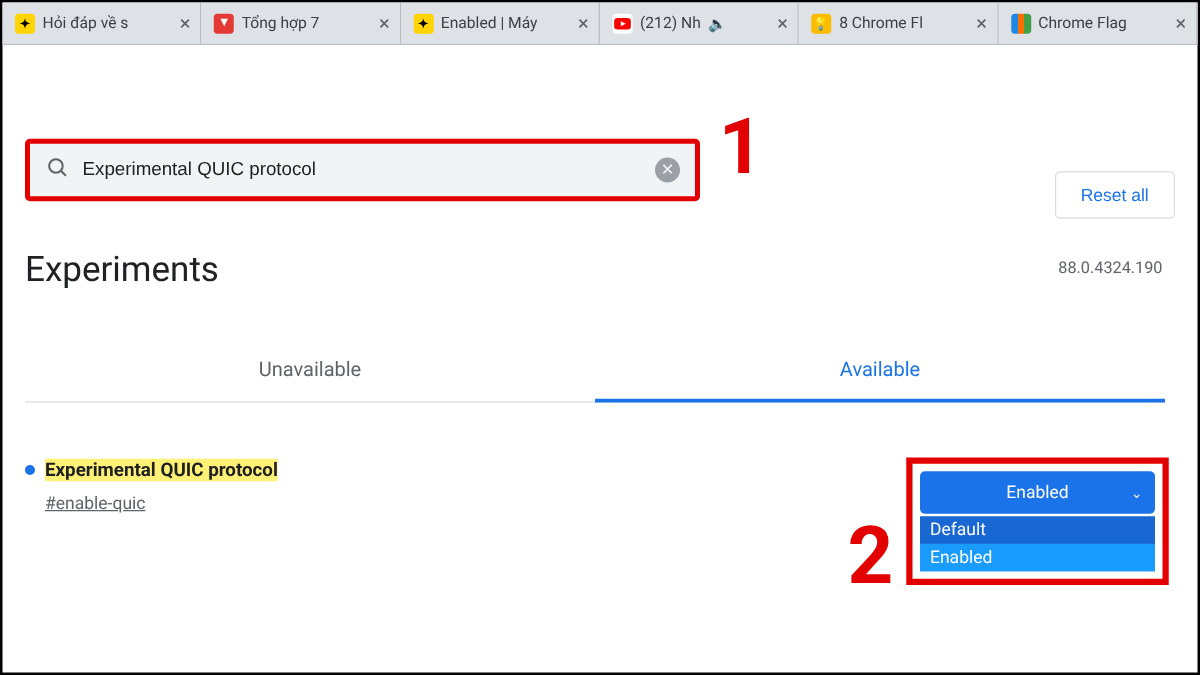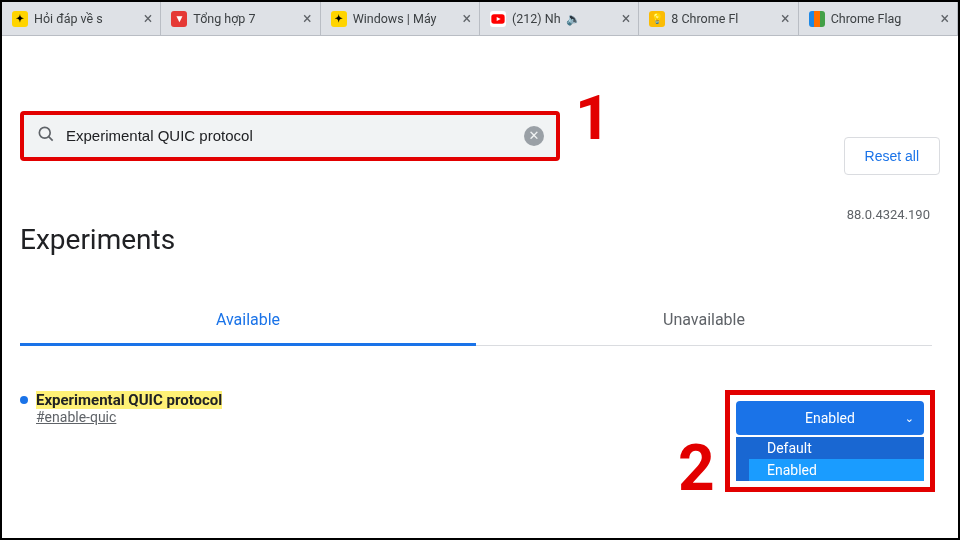--- a/index.html
+++ b/index.html
@@ -12,56 +12,56 @@
   .tab .speaker { font-size: 12px; color: #5f6368; }
   .content { padding: 0 18px; }
   .toprow { display: flex; align-items: center; margin-top: 60px; }
   .search-wrap { position: relative; }
   .search-box { width: 540px; height: 50px; background: #f1f3f4; border: 4px solid #e20000; border-radius: 4px; display: flex; align-items: center; padding: 0 12px; }
   .search-box .sicon { color: #5f6368; }
   .search-box input { border: none; background: transparent; outline: none; font-size: 15px; color: #202124; flex: 1; margin-left: 10px; }
   .search-box .clear { width: 20px; height: 20px; border-radius: 50%; background: #9aa0a6; color: #f1f3f4; display: flex; align-items: center; justify-content: center; font-size: 13px; }
   .big1 { position: absolute; left: 555px; top: -30px; font-size: 62px; font-weight: 700; color: #e20000; }
   .resetbtn { margin-left: auto; border: 1px solid #dadce0; background: #fff; color: #1a73e8; font-size: 14px; font-weight: 500; padding: 10px 20px; border-radius: 4px; cursor: pointer; margin-top: 41px; }
-  h1.pageh { font-size: 28px; font-weight: 400; color: #202124; margin-top: 48px; }
+  h1.pageh { font-size: 28px; font-weight: 400; color: #202124; margin-top: 24px; }
   .ver { position: absolute; right: 30px; top: 207px; font-size: 13px; color: #5f6368; margin-left: 20px; }
   .tabs { display: flex; margin-top: 44px; border-bottom: 1px solid #dadce0; width: 912px; }
   .tabs .t { flex: 1; text-align: center; padding: 10px 0 14px; font-size: 16px; color: #5f6368; cursor: pointer; }
   .tabs .t.active { color: #1a73e8; border-bottom: 3px solid #1a73e8; margin-bottom: -1px; }
   .flag { margin-top: 44px; position: relative; padding-left: 16px; }
   .flag .dot { position: absolute; left: 0; top: 6px; width: 8px; height: 8px; border-radius: 50%; background: #1a73e8; }
   .flag .ftitle { display: inline; background: #fff176; font-size: 15px; font-weight: 700; color: #202124; }
   .flag .fdesc { margin-top: 10px; font-size: 14.5px; color: #5f6368; max-width: 670px; }
-  .flag .fhash { font-size: 14px; color: #5f6368; text-decoration: underline; }
+  .flag .fhash { margin-top: 10px; font-size: 14px; color: #5f6368; text-decoration: underline; }
   .dropdown-zone { position: absolute; right: 5px; top: 0; border: 5px solid #e20000; padding: 6px; }
   .selbtn { width: 188px; height: 34px; background: #1a73e8; color: #fff; border: none; border-radius: 4px; display: flex; align-items: center; justify-content: center; font-size: 14px; position: relative; cursor: pointer; }
   .selbtn .chev { position: absolute; right: 10px; font-size: 11px; }
   .opts { margin-top: 2px; background: #1967d2; color: #fff; font-size: 14px; }
-  .opts .opt { padding: 3px 18px; cursor: pointer; margin-left: 13px; }
+  .opts .opt { padding: 3px 8px; cursor: pointer; }
   .opts .opt.hl { background: #1a9cff; }
   .big2 { position: absolute; left: -52px; top: 36px; font-size: 64px; font-weight: 700; color: #e20000; }
   .fav { width:16px; height:16px; border-radius:3px; display:inline-flex; align-items:center; justify-content:center; font-size:10px; font-weight:700; }
 </style>
 </head>
 <body>
 
 <div class="tabstrip" id="tabstrip">
     <div class="tab">
       <span class="fav" style="background:#ffd400;color:#000">✦</span>
       <span class="title">Hỏi đáp về s</span>
       <span class="close">×</span>
     </div>
     <div class="tab">
       <span class="fav" style="background:#e53935;color:#fff">▼</span>
       <span class="title">Tổng hợp 7</span>
       <span class="close">×</span>
     </div>
     <div class="tab">
       <span class="fav" style="background:#ffd400;color:#000">✦</span>
-      <span class="title">Windows | Máy</span>
+      <span class="title">Enabled | Máy</span>
       <span class="close">×</span>
     </div>
     <div class="tab">
       <span class="fav" style="background:#fff">
         <svg width="16" height="16" viewBox="0 0 24 24">
           <rect x="2" y="5" width="20" height="14" rx="4" fill="#ff0000"></rect>
           <path d="M10 9l6 3-6 3z" fill="#fff"></path>
         </svg>
       </span>
       <span class="title">(212) Nh</span>
@@ -95,22 +95,22 @@
       </div>
       <div class="big1">1</div>
     </div>
     <button class="resetbtn">Reset all</button>
   </div>
 
   <h1 class="pageh">Experiments</h1>
   <div class="ver">88.0.4324.190</div>
 
   <div class="tabs">
+    <div class="t">Unavailable</div>
     <div class="t active">Available</div>
-    <div class="t">Unavailable</div>
   </div>
 
   <div class="flag">
     <span class="dot"></span>
     <span class="ftitle">Experimental QUIC protocol</span>
     <div class="fhash">#enable-quic</div>
 
     <div class="dropdown-zone">
       <div class="big2">2</div>
       <div class="selbtn">

